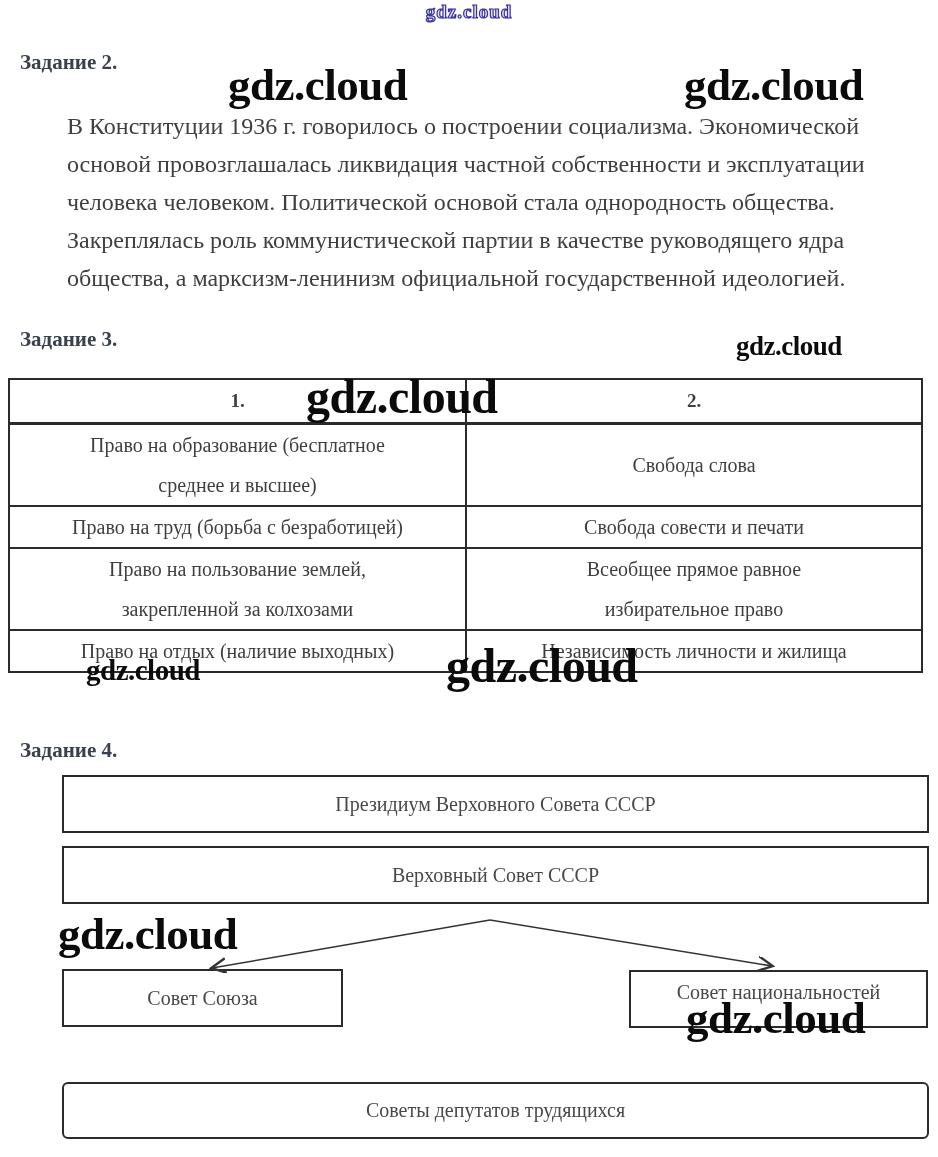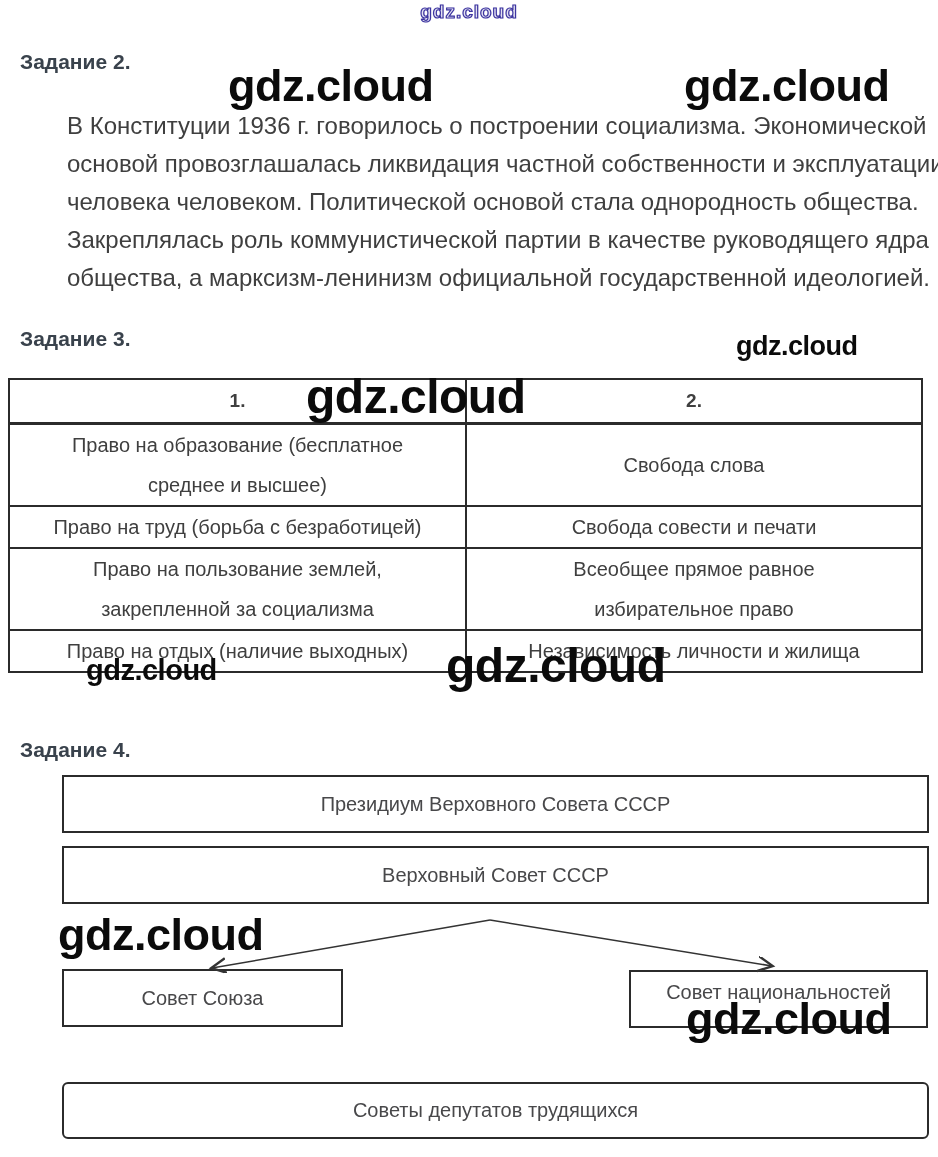--- a/index.html
+++ b/index.html
@@ -9,21 +9,21 @@
     --watermark-black:#0b0b0b;
     --watermark-outline:#3d35a0;
     --border:#2b2b2b;
   }
   *{margin:0;padding:0;box-sizing:border-box;}
   html,body{background:#fff;}
   .page{
     position:relative;
     width:938px;height:1157px;
     background:var(--page-bg);
-    font-family:Liberation Sans, sans-serif;
+    font-family:Liberation Serif, serif;
     color:var(--text);
     overflow:hidden;
   }
   
   .wm{
     position:absolute;
     color:var(--watermark-black);
     font-weight:700;
     white-space:nowrap;
     line-height:1;
@@ -132,21 +132,21 @@
         <td>Право на образование (бесплатное
 среднее и высшее)</td>
         <td>Свобода слова</td>
       </tr>
       <tr>
         <td>Право на труд (борьба с безработицей)</td>
         <td>Свобода совести и печати</td>
       </tr>
       <tr>
         <td>Право на пользование землей,
-закрепленной за социализма</td>
+закрепленной за колхозами</td>
         <td>Всеобщее прямое равное
 избирательное право</td>
       </tr>
       <tr>
         <td>Право на отдых (наличие выходных)</td>
         <td>Независимость личности и жилища</td>
       </tr>
     </tbody>
   </table>
 

